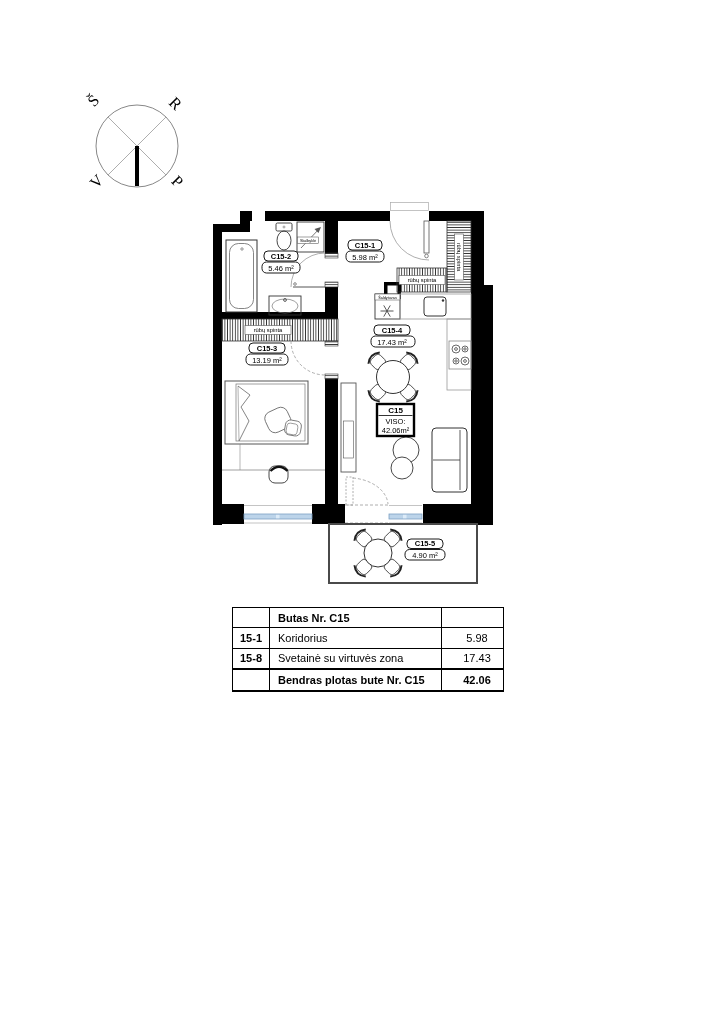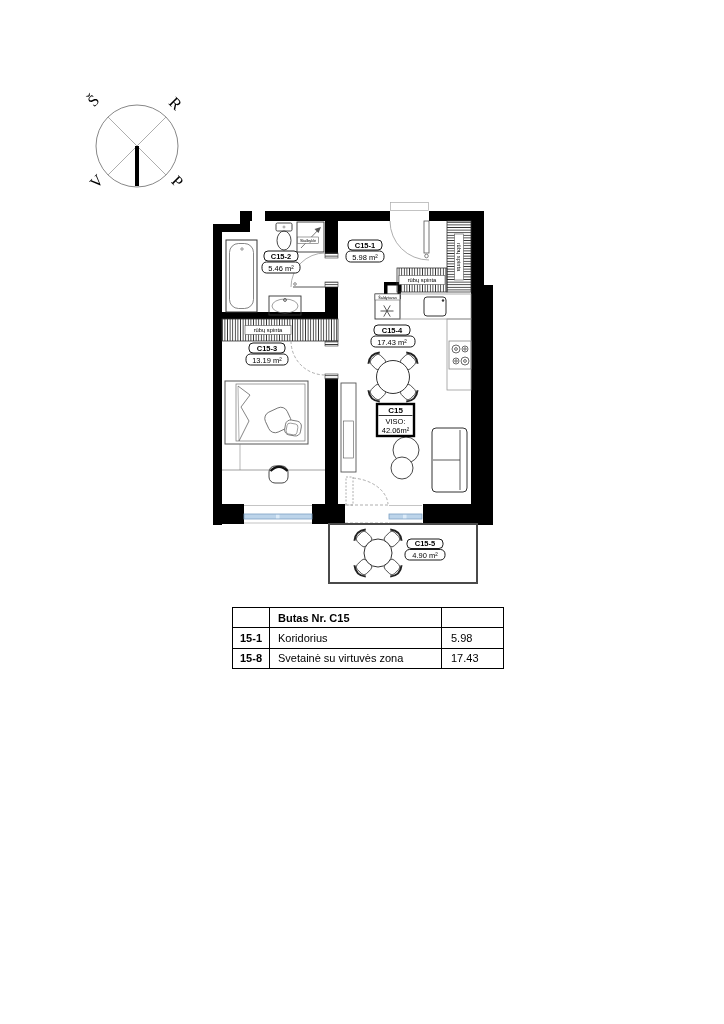--- a/index.html
+++ b/index.html
@@ -4,21 +4,21 @@
 <style>
   html,body{margin:0;padding:0;background:#fff;}
   body{width:724px;height:1024px;position:relative;font-family:"Liberation Sans",sans-serif;}
   #plan-svg{position:absolute;left:0;top:0;}
   
   #area-table{position:absolute;left:232px;top:607px;border-collapse:collapse;
     font-family:"Liberation Sans",sans-serif;font-size:11px;color:#000;}
   #area-table td{border:1px solid #000;height:19.4px;padding:0;vertical-align:middle;}
   #area-table td.c-no{width:36px;text-align:center;font-weight:bold;}
   #area-table td.c-name{width:163px;text-align:left;padding-left:8px;}
-  #area-table td.c-area{width:52px;text-align:left;padding-left:9px;margin-top:32px;}
+  #area-table td.c-area{width:52px;text-align:center;padding-left:9px;margin-top:32px;}
   #area-table tr.hdr td.c-name{font-weight:bold;}
   #area-table tr.total td{border-top:2px solid #000;border-bottom:2px solid #000;}
   #area-table tr.total td.c-name,#area-table tr.total td.c-area{font-weight:bold;}
   svg text{font-family:"Liberation Sans",sans-serif;fill:#000;}
   .roomid{font-weight:bold;font-size:7.5px;text-anchor:middle;}
   .roomarea{font-size:7.5px;text-anchor:middle;}
   .tinylbl{font-size:5.8px;text-anchor:middle;}
   .microlbl{font-size:3.8px;text-anchor:middle;}
   .compassletter{font-size:16px;text-anchor:middle;font-family:"Liberation Serif",serif;}
 </style>
@@ -306,14 +306,19 @@
   <tr>
     <td class="c-no">15-1</td>
     <td class="c-name">Koridorius</td>
     <td class="c-area">5.98</td>
   </tr>
   <tr>
     <td class="c-no">15-8</td>
     <td class="c-name">Svetainė su virtuvės  zona</td>
     <td class="c-area">17.43</td>
   </tr>
+  <tr class="total">
+    <td class="c-no"></td>
+    <td class="c-name">Bendras plotas  bute Nr. C15</td>
+    <td class="c-area">42.06</td>
+  </tr>
 </tbody>
   </table>
 
 </body></html>

